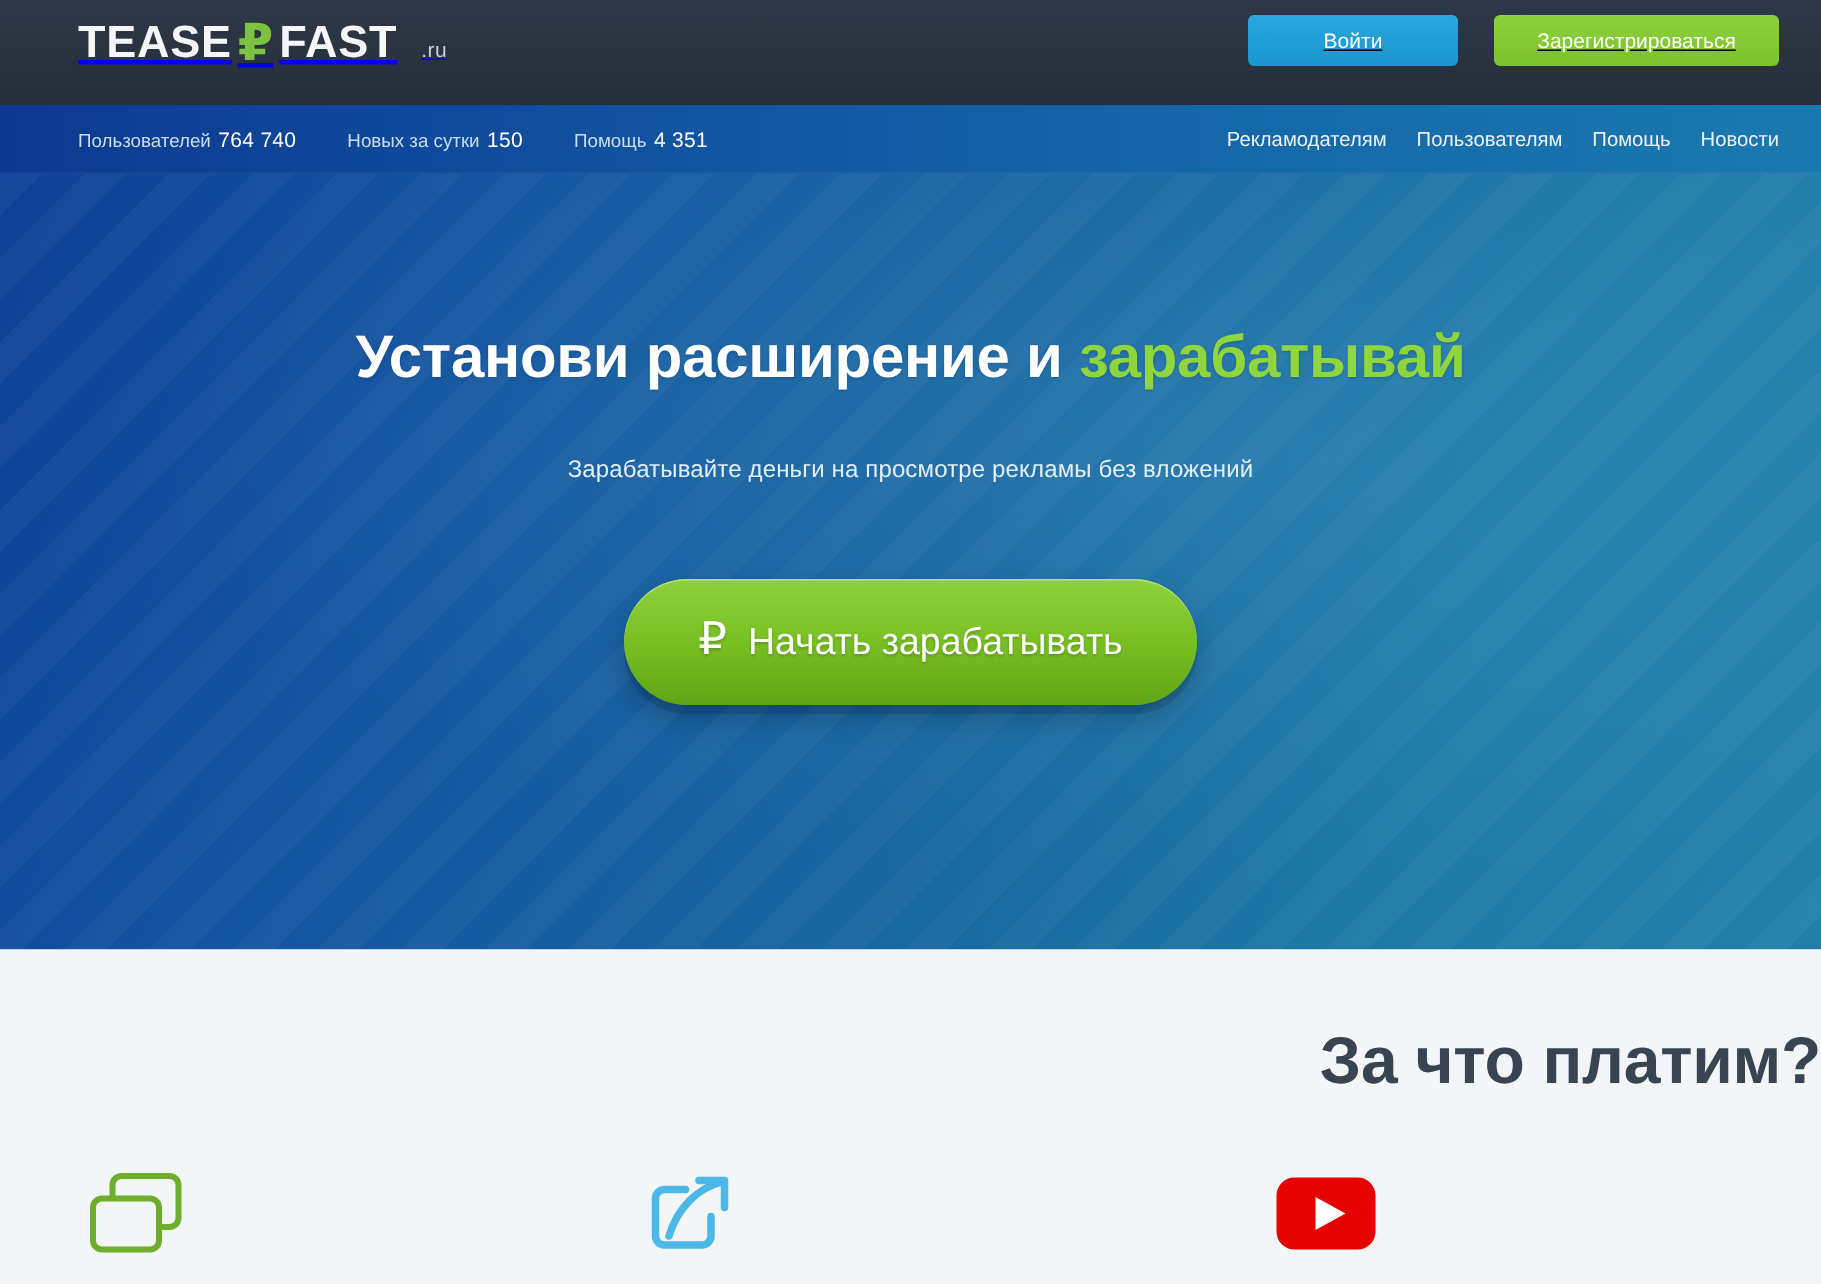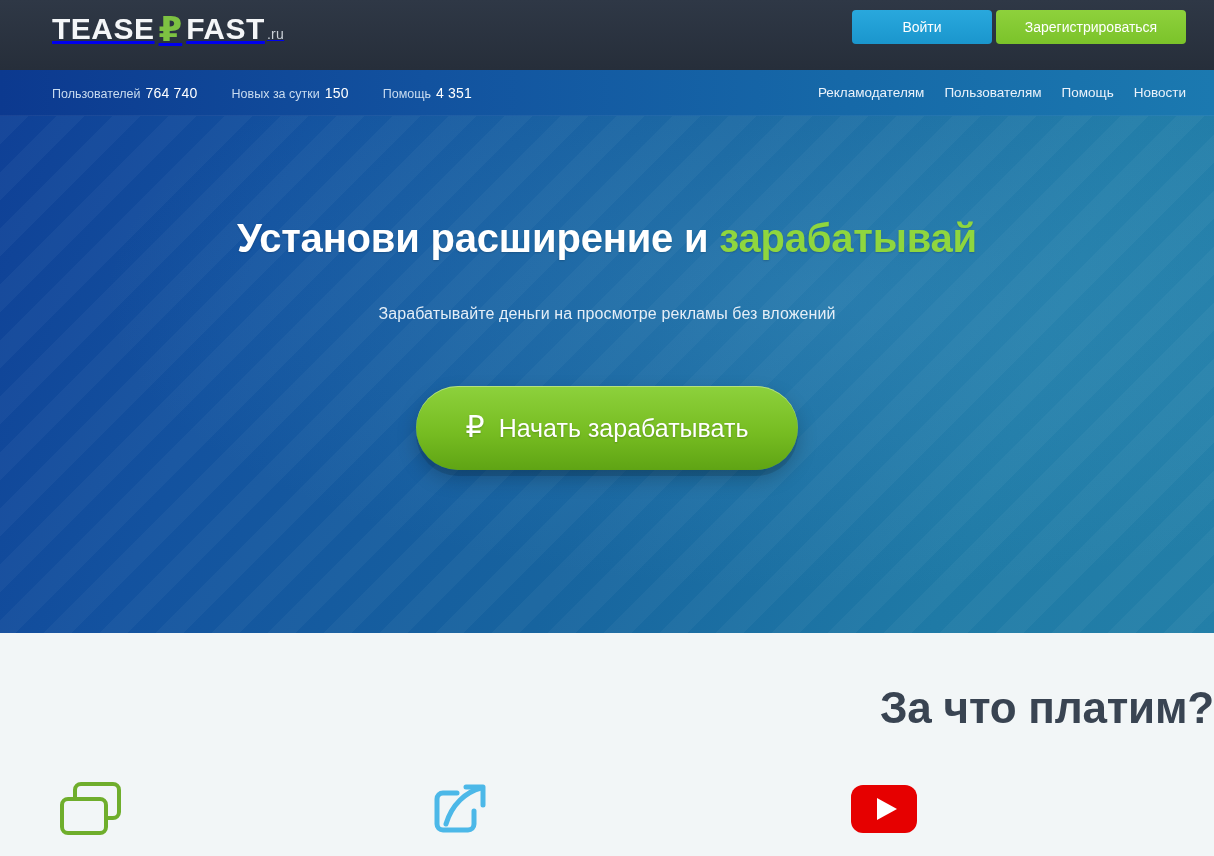--- a/index.html
+++ b/index.html
@@ -50,29 +50,30 @@
     font-weight: bold;
     color: #7dc242;
     line-height: 1;
     margin: 0 4px;
     position: relative;
     top: 2px;
   }
   .logo-tld {
     font-size: 14px;
     color: #c9cfd6;
-    margin-left: 2px;
+    margin-left: 16px;
     letter-spacing: 0.3px;
   }
 
   .topbar-actions {
     margin-left: auto;
     display: flex;
     align-items: flex-end;
-    gap: 4px;
+    gap: 24px;
+    text-decoration: underline;
   }
 
   .btn-login, .btn-register {
     border: none;
     cursor: pointer;
     color: #ffffff;
     font-family: inherit;
     font-size: 14px;
     border-radius: 4px;
     height: 34px;

